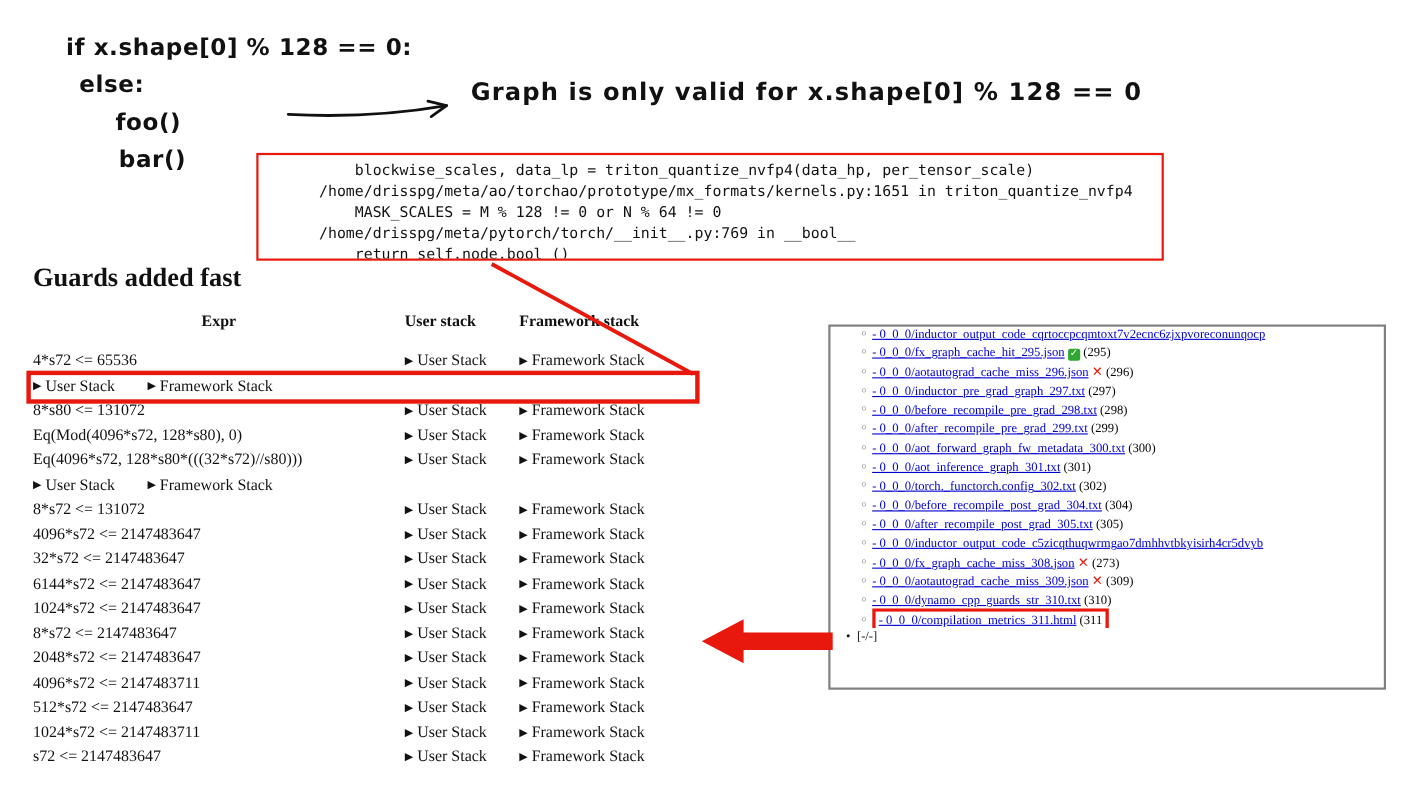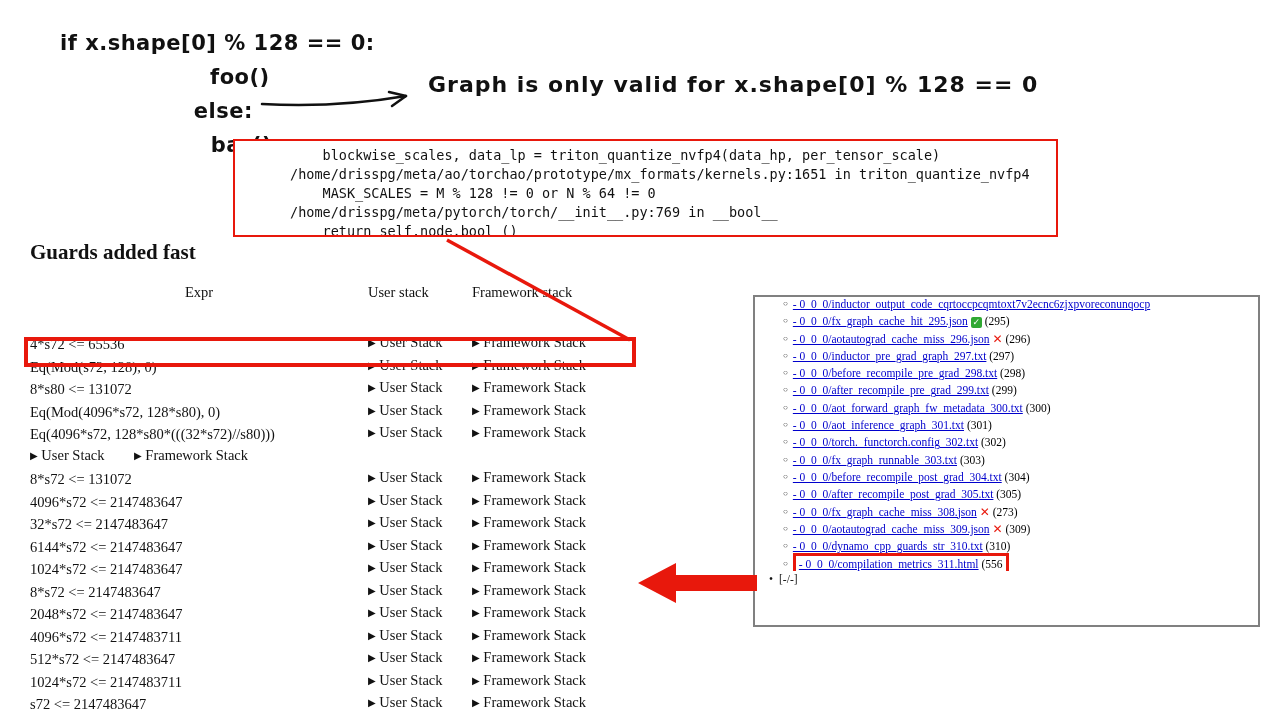--- a/index.html
+++ b/index.html
@@ -1,40 +1,40 @@
 <!DOCTYPE html>
 <html style="--highlight_red: #e8180c; --link_blue: #0000cc; --check_green: #2fa832; --cross_red: #e8180c; --panel_border: #808080;"><head>
 <meta charset="utf-8">
 <style>
   * { margin:0; padding:0; box-sizing:border-box; }
   html,body { width:1280px; height:720px; overflow:hidden; }
   body { position:relative; background:#ffffff; font-family:"Liberation Serif",serif; color:#111; }
 
   
-  .handwritten-code { position:absolute; left:60px; top:26px; font-family:"DejaVu Sans",sans-serif; font-size:21px; font-weight:bold; line-height:34px; letter-spacing:0.5px;text-align:center; }
+  .handwritten-code { position:absolute; left:60px; top:26px; font-family:"DejaVu Sans",sans-serif; font-size:21px; font-weight:bold; line-height:34px; letter-spacing:0.5px; }
   .hw-line { white-space:pre; }
   .hw-l1 { margin-left:45px; }
   .hw-l2 { margin-left:12px; }
   .hw-l3 { margin-left:48px; }
   .hw-annotation { position:absolute; left:428px; top:72px; font-family:"DejaVu Sans",sans-serif; font-size:22px; font-weight:bold; letter-spacing:1px; white-space:nowrap; }
 
   
   .trace-box { position:absolute; left:233px; top:139px; width:825px; height:98px; border:2px solid var(--highlight_red,#e8180c); background:#fff; overflow:hidden; padding:5px 0 16px 55px; font-family:"DejaVu Sans Mono",monospace; font-size:13.5px; line-height:19px; }
   .tr-line { white-space:pre; }
 
   
-  .guards-heading { position:absolute; left:30px; top:240px; font-size:21px; font-weight:bold; font-family:"Liberation Serif",serif; }
+  .guards-heading { position:absolute; left:30px; top:240px; font-size:24px; font-weight:bold; font-family:"Liberation Serif",serif; }
   .guards { position:absolute; left:30px; top:279px; width:612px; font-size:14.5px; }
-  .g-header { display:flex; font-weight:normal; height:26px; line-height:26px; margin-bottom:28px; }
+  .g-header { display:flex; font-weight:bold; height:26px; line-height:26px; margin-bottom:12px; }
   .g-header .g-expr { text-align:center; }
   .g-header .g-user, .g-header .g-fw { text-align:left; }
   .g-expr { width:338px; white-space:nowrap; overflow:hidden; }
   .g-user { width:104px; white-space:nowrap; }
   .g-fw   { width:165px; white-space:nowrap; }
-  .g-row  { display:flex; height:22.5px; line-height:22.5px;align-items:flex-end; }
+  .g-row  { display:flex; height:22.5px; line-height:22.5px; }
   .stack-cell { cursor:pointer; }
   .marker { font-size:10px; display:inline-block; transform:translateY(-1px); }
 
   .row-highlight { position:absolute; left:24px; top:337px; width:612px; height:30px; border:4px solid var(--highlight_red,#e8180c); pointer-events:none; }
 
   
   .panel { position:absolute; left:753px; top:295px; width:507px; height:332px; border:2px solid var(--panel_border,#808080); background:#fff; overflow:hidden; padding:3px 0 0 6px; }
   .fl-item { height:17.3px; line-height:17.3px; white-space:nowrap; overflow:hidden; padding-left:22px; }
   .fl-item.clipped { margin-top:-6px; }
   .fl-bullet { font-size:8px; color:#333; margin-right:5px; vertical-align:2px; }
@@ -51,22 +51,22 @@
   .overlay { position:absolute; left:0; top:0; width:1280px; height:720px; pointer-events:none; z-index:5; }
   .black-stroke { stroke:#111; stroke-width:2.5; fill:none; stroke-linecap:round; }
   .red-stroke { stroke:var(--highlight_red,#e8180c); stroke-width:3.5; }
   .red-fill { fill:var(--highlight_red,#e8180c); }
 </style>
 </head>
 <body>
 
 <div class="handwritten-code">
   <div class="hw-line hw-l0">if x.shape[0] % 128 == 0:</div>
+  <div class="hw-line hw-l2">else:</div>
   <div class="hw-line hw-l1">foo()</div>
-  <div class="hw-line hw-l2">else:</div>
   <div class="hw-line hw-l3">bar()</div>
 </div>
 
 <div class="hw-annotation">Graph is only valid for x.shape[0] % 128 == 0</div>
 
 <div class="trace-box">
   <div class="tr-line">    blockwise_scales, data_lp = triton_quantize_nvfp4(data_hp, per_tensor_scale)</div>
   <div class="tr-line">/home/drisspg/meta/ao/torchao/prototype/mx_formats/kernels.py:1651 in triton_quantize_nvfp4</div>
   <div class="tr-line">    MASK_SCALES = M % 128 != 0 or N % 64 != 0</div>
   <div class="tr-line">/home/drisspg/meta/pytorch/torch/__init__.py:769 in __bool__</div>
@@ -80,21 +80,20 @@
     <span class="g-user">User stack</span>
     <span class="g-fw">Framework stack</span>
   </div>
   <div id="guards-body">
       <div class="g-row">
         <span class="g-expr">4*s72 &lt;= 65536</span>
         <span class="g-user stack-cell"><span class="marker">▶</span>&nbsp;User Stack</span>
         <span class="g-fw stack-cell"><span class="marker">▶</span>&nbsp;Framework Stack</span>
       </div>
       <div class="g-row">
-        <span class="g-expr">Eq(Mod(s72, 128), 0)</span>
         <span class="g-user stack-cell"><span class="marker">▶</span>&nbsp;User Stack</span>
         <span class="g-fw stack-cell"><span class="marker">▶</span>&nbsp;Framework Stack</span>
       </div>
       <div class="g-row">
         <span class="g-expr">8*s80 &lt;= 131072</span>
         <span class="g-user stack-cell"><span class="marker">▶</span>&nbsp;User Stack</span>
         <span class="g-fw stack-cell"><span class="marker">▶</span>&nbsp;Framework Stack</span>
       </div>
       <div class="g-row">
         <span class="g-expr">Eq(Mod(4096*s72, 128*s80), 0)</span>
@@ -174,27 +173,27 @@
   <div id="file-list">
       <div class="fl-item clipped"><span class="fl-bullet">○</span><span class="fl-wrap"><a class="fl-link" href="#">- 0_0_0/inductor_output_code_cqrtoccpcqmtoxt7v2ecnc6zjxpvoreconunqocp</a></span></div>
       <div class="fl-item"><span class="fl-bullet">○</span><span class="fl-wrap"><a class="fl-link" href="#">- 0_0_0/fx_graph_cache_hit_295.json</a><span class="st-check">✓</span><span class="fl-suffix"> (295)</span></span></div>
       <div class="fl-item"><span class="fl-bullet">○</span><span class="fl-wrap"><a class="fl-link" href="#">- 0_0_0/aotautograd_cache_miss_296.json</a><span class="st-cross">✕</span><span class="fl-suffix"> (296)</span></span></div>
       <div class="fl-item"><span class="fl-bullet">○</span><span class="fl-wrap"><a class="fl-link" href="#">- 0_0_0/inductor_pre_grad_graph_297.txt</a><span class="fl-suffix"> (297)</span></span></div>
       <div class="fl-item"><span class="fl-bullet">○</span><span class="fl-wrap"><a class="fl-link" href="#">- 0_0_0/before_recompile_pre_grad_298.txt</a><span class="fl-suffix"> (298)</span></span></div>
       <div class="fl-item"><span class="fl-bullet">○</span><span class="fl-wrap"><a class="fl-link" href="#">- 0_0_0/after_recompile_pre_grad_299.txt</a><span class="fl-suffix"> (299)</span></span></div>
       <div class="fl-item"><span class="fl-bullet">○</span><span class="fl-wrap"><a class="fl-link" href="#">- 0_0_0/aot_forward_graph_fw_metadata_300.txt</a><span class="fl-suffix"> (300)</span></span></div>
       <div class="fl-item"><span class="fl-bullet">○</span><span class="fl-wrap"><a class="fl-link" href="#">- 0_0_0/aot_inference_graph_301.txt</a><span class="fl-suffix"> (301)</span></span></div>
       <div class="fl-item"><span class="fl-bullet">○</span><span class="fl-wrap"><a class="fl-link" href="#">- 0_0_0/torch._functorch.config_302.txt</a><span class="fl-suffix"> (302)</span></span></div>
-      <div class="fl-item"><span class="fl-bullet">○</span><span class="fl-wrap"><a class="fl-link" href="#">- 0_0_0/fx_graph_runnable_303.txt</a><span class="fl-suffix"> (303)</span></span></div>
       <div class="fl-item"><span class="fl-bullet">○</span><span class="fl-wrap"><a class="fl-link" href="#">- 0_0_0/before_recompile_post_grad_304.txt</a><span class="fl-suffix"> (304)</span></span></div>
       <div class="fl-item"><span class="fl-bullet">○</span><span class="fl-wrap"><a class="fl-link" href="#">- 0_0_0/after_recompile_post_grad_305.txt</a><span class="fl-suffix"> (305)</span></span></div>
+      <div class="fl-item"><span class="fl-bullet">○</span><span class="fl-wrap"><a class="fl-link" href="#">- 0_0_0/inductor_output_code_c5zicqthuqwrmgao7dmhhvtbkyisirh4cr5dvyb</a></span></div>
       <div class="fl-item"><span class="fl-bullet">○</span><span class="fl-wrap"><a class="fl-link" href="#">- 0_0_0/fx_graph_cache_miss_308.json</a><span class="st-cross">✕</span><span class="fl-suffix"> (273)</span></span></div>
       <div class="fl-item"><span class="fl-bullet">○</span><span class="fl-wrap"><a class="fl-link" href="#">- 0_0_0/aotautograd_cache_miss_309.json</a><span class="st-cross">✕</span><span class="fl-suffix"> (309)</span></span></div>
       <div class="fl-item"><span class="fl-bullet">○</span><span class="fl-wrap"><a class="fl-link" href="#">- 0_0_0/dynamo_cpp_guards_str_310.txt</a><span class="fl-suffix"> (310)</span></span></div>
-      <div class="fl-item"><span class="fl-bullet">○</span><span class="fl-wrap fl-highlight"><a class="fl-link" href="#">- 0_0_0/compilation_metrics_311.html</a><span class="fl-suffix"> (556</span></span></div>
+      <div class="fl-item"><span class="fl-bullet">○</span><span class="fl-wrap fl-highlight"><a class="fl-link" href="#">- 0_0_0/compilation_metrics_311.html</a><span class="fl-suffix"> (311</span></span></div>
     </div>
   <div class="fl-footer">
     <span class="fl-dot">•</span><span>[-/-]</span>
   </div>
 </div>
 
 <svg class="overlay" width="1280" height="720" viewBox="0 0 1280 720">
   <path class="black-stroke" d="M262,104 Q336,108 406,96"></path>
   <path class="black-stroke" d="M406,96 l-17,-4 M406,96 l-14,10"></path>
   <line class="red-stroke" x1="447" y1="240" x2="630" y2="340"></line>

